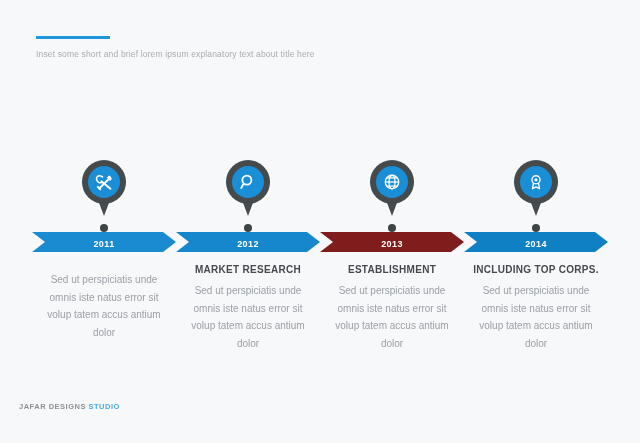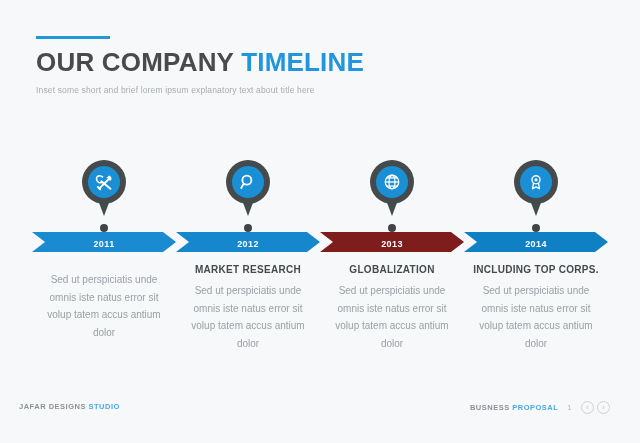--- a/index.html
+++ b/index.html
@@ -231,21 +231,20 @@
     box-sizing: border-box;
   }
 </style>
 </head>
 <body>
 
 <div class="slide">
 
   <div class="header">
     <div class="accent-rule"></div>
-    <div class="title"><span>OUR COMPANY </span><span class="accent">TIMELINE</span></div>
     <div class="subtitle">Inset some short and brief lorem ipsum explanatory text about title here</div>
   </div>
 
   <div class="timeline">
 
     <div class="band">
       <div class="seg s1">
         <div class="seg-year">2011</div>
       </div>
       <div class="seg s2">
@@ -308,21 +307,21 @@
               <circle cx="12" cy="12" r="9"></circle>
               <ellipse cx="12" cy="12" rx="4" ry="9"></ellipse>
               <path d="M3 12 H21"></path>
               <path d="M4.8 6.6 H19.2"></path>
               <path d="M4.8 17.4 H19.2"></path>
             </svg>
           </div>
         </div>
         <div class="node-dot"></div>
         <div class="caption">
-          <div class="cap-title">GLOBALIZATION</div>
+          <div class="cap-title">ESTABLISHMENT</div>
           <div class="cap-body">Sed ut perspiciatis unde omnis iste natus error sit volup tatem accus antium dolor</div>
         </div>
       </div>
 
       <div class="col">
         <div class="pin">
           <div class="pin-tail"></div>
           <div class="pin-body"></div>
           <div class="pin-disc">
             <svg width="18" height="18" viewBox="0 0 24 24" fill="none" stroke="#ffffff" stroke-width="1.8">
@@ -337,22 +336,14 @@
           <div class="cap-title">INCLUDING TOP CORPS.</div>
           <div class="cap-body">Sed ut perspiciatis unde omnis iste natus error sit volup tatem accus antium dolor</div>
         </div>
       </div>
 
     </div>
   </div>
 
   <div class="footer-left"><span>JAFAR DESIGNS </span><span class="accent">STUDIO</span></div>
 
-  <div class="footer-right">
-    <span><span>BUSNESS </span><span class="accent">PROPOSAL</span></span>
-    <span class="page-num">1</span>
-    <span class="pager">
-      <button class="pager-btn">‹</button>
-      <button class="pager-btn">›</button>
-    </span>
-  </div>
 
 </div>
 
 </body></html>

